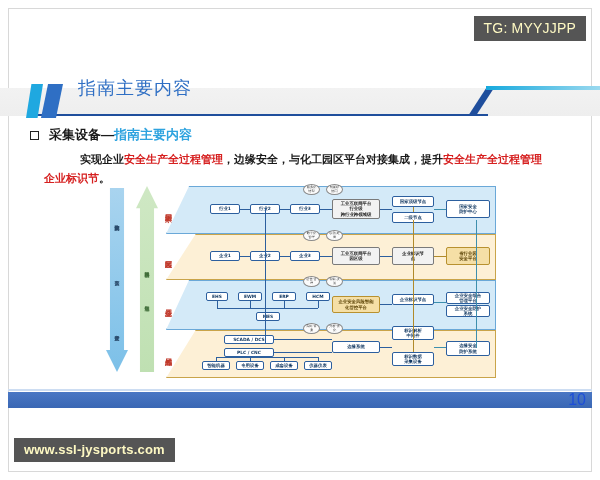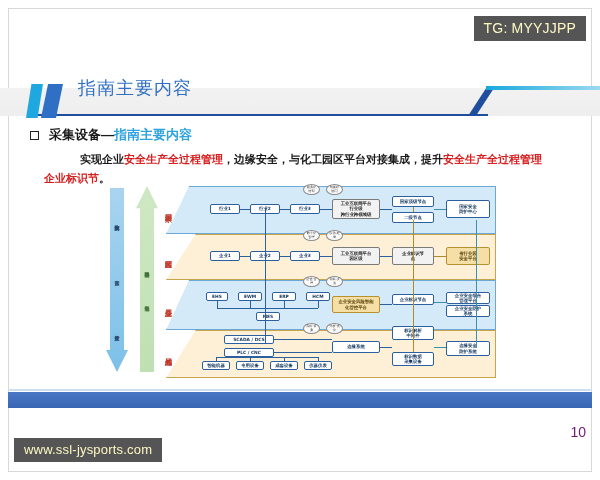--- a/index.html
+++ b/index.html
@@ -19,21 +19,21 @@
     border:1px solid #d8d8d8;box-sizing:border-box;pointer-events:none;
   }
 
   
   .wm{
     position:absolute;background:#555555;color:#fef9c3;
     font-size:14px;letter-spacing:.2px;
     padding:4px 10px;white-space:nowrap;line-height:1.2;
   }
   .wm-tg{right:14px;top:16px;}
-  .wm-url{left:14px;top:438px;font-size:13px;}
+  .wm-url{left:14px;top:438px;font-size:13px;font-weight:bold;}
 
   
   .header{
     position:absolute;left:0;top:88px;width:600px;height:28px;
     background:linear-gradient(to bottom,#f2f2f2 0%,#eeeeee 100%);
   }
   .header-underline{
     position:absolute;left:28px;top:114px;width:460px;height:2px;
     background:#1f4e9c;
   }
@@ -167,21 +167,21 @@
   .footer-bar{
     position:absolute;left:8px;top:392px;width:584px;height:16px;
     background:linear-gradient(to bottom,#4a77c4,#3a67b4);
   }
   .footer-top-line{
     position:absolute;left:8px;top:389px;width:584px;height:2px;
     background:#cdddf2;
   }
   .page-num{
     position:absolute;right:14px;top:391px;height:18px;line-height:18px;
-    color:#701a75;font-size:14px;margin-top:32px;
+    color:#1d4ed8;font-size:16px;
   }
 </style>
 </head>
 <body>
 
 <div class="slide">
   <div class="slide-border"></div>
 
   <div class="header"></div>
   <div class="header-underline"></div>

